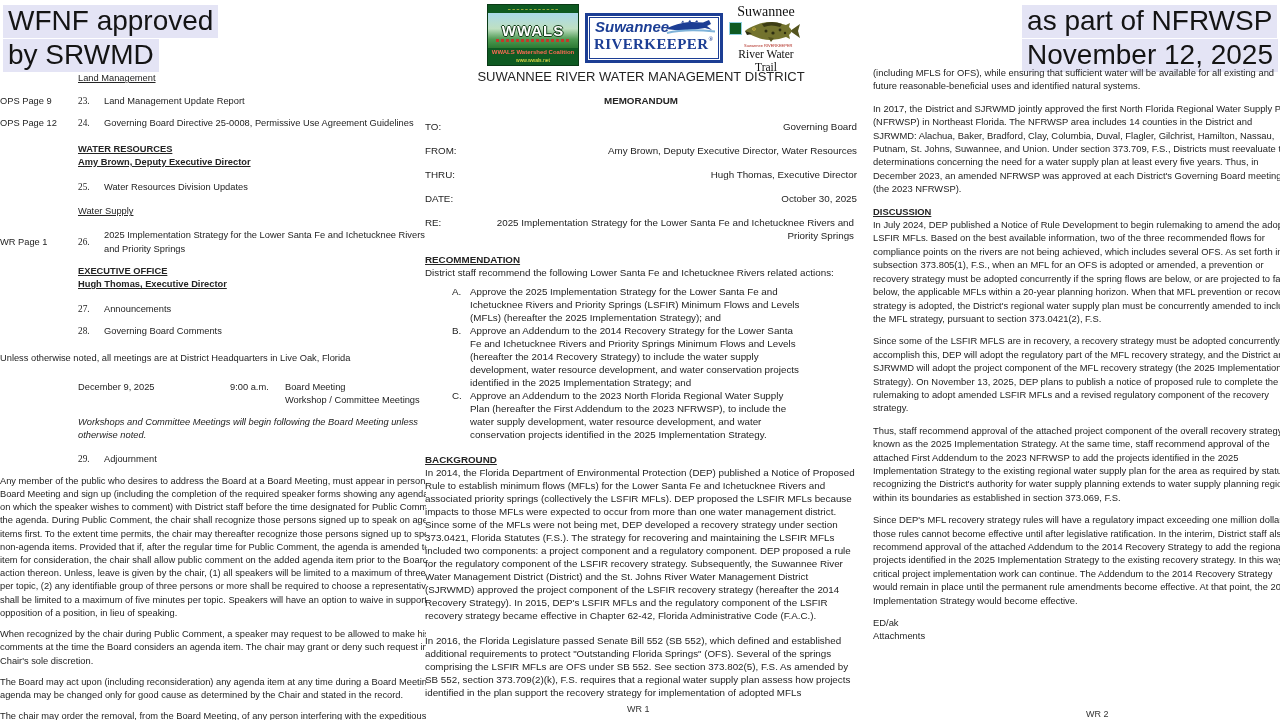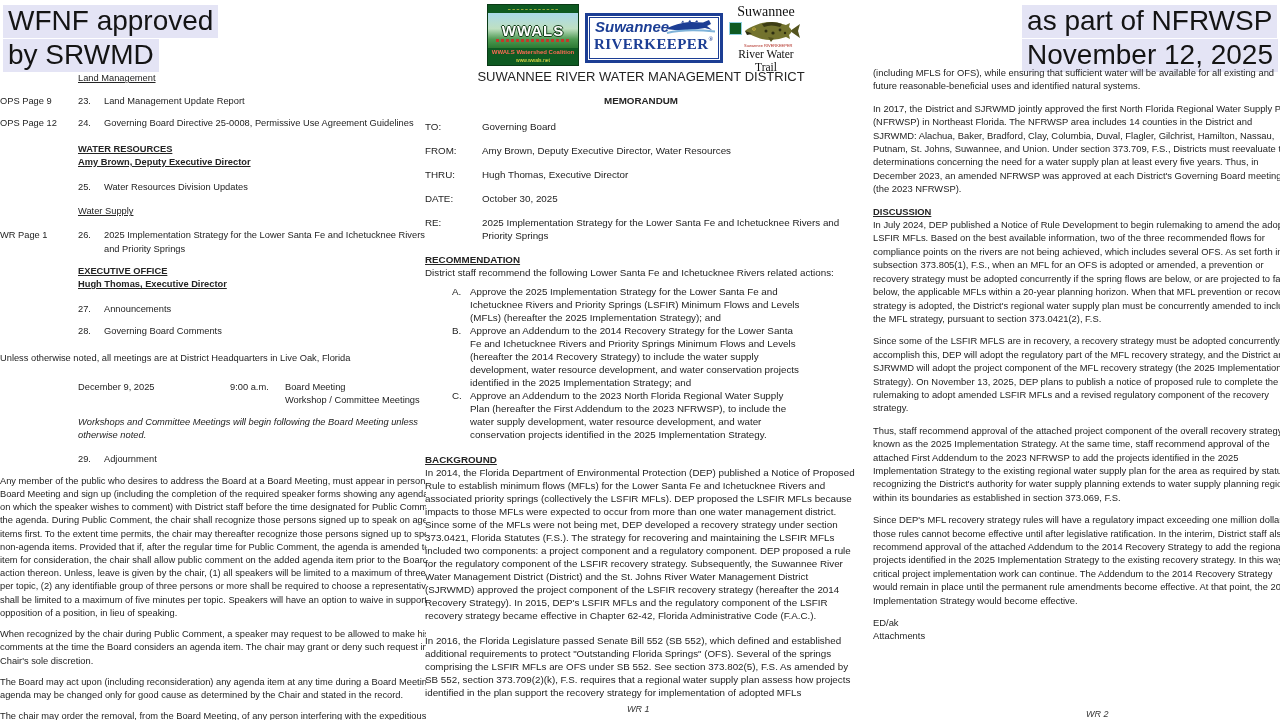--- a/index.html
+++ b/index.html
@@ -51,46 +51,46 @@
   .trail-bottom{font-family:"Liberation Serif",serif;font-size:11.5px;line-height:13px;color:#101010;}
 
   
   .doc{color:#242424;}
   
   #page-left{position:absolute;left:0;top:72px;width:426px;overflow:hidden;}
   #page-left .inner{width:462px;font-size:9.3px;line-height:13.2px;}
   .h-bu{font-weight:bold;text-decoration:underline;}
   .h-iu{text-decoration:underline;}
   .ml{margin-left:78px;}
-  .arow{display:flex;margin-bottom:9px;}
+  .arow{display:flex;margin-bottom:9px;align-items:center;}
   .aref{width:78px;flex:none;}
-  .anum{width:26px;flex:none;}
+  .anum{width:26px;flex:none;font-family:Liberation Serif, serif;}
   .atxt{flex:1;}
   .sched{display:flex;margin-left:78px;margin-bottom:9px;}
   .sdate{width:152px;flex:none;}
   .stime{width:55px;flex:none;}
   .para{margin-bottom:8px;}
   .it{font-style:italic;}
 
   
   #page-mid{position:absolute;left:425px;top:70px;width:432px;font-size:9.8px;line-height:13px;}
   .center{text-align:center;}
   .bold{font-weight:bold;}
   .mrow{display:flex;margin-bottom:11px;}
   .mlabel{width:57px;flex:none;}
-  .mval{flex:1;}
+  .mval{flex:1;text-align:right;}
   .rrow{display:flex;margin-left:27px;width:348px;}
   .rlet{width:18px;flex:none;}
   .rtxt{flex:1;}
 
   
   #page-right{position:absolute;left:873px;top:66px;width:424px;font-size:9.4px;line-height:13.4px;}
   #page-right .para{margin-bottom:9px;}
 
-  .pgnum{position:absolute;font-size:9px;color:#333;font-style:italic;}
+  .pgnum{position:absolute;font-size:9px;color:#333;}
   #wr1{left:627px;top:704px;}
   #wr2{left:1086px;top:709px;}
 </style>
 </head>
 <body>
 
 <div class="banner" id="banner-left">
   <span class="hl">WFNF approved</span><br>
   <span class="hl">by SRWMD</span>
 </div>

